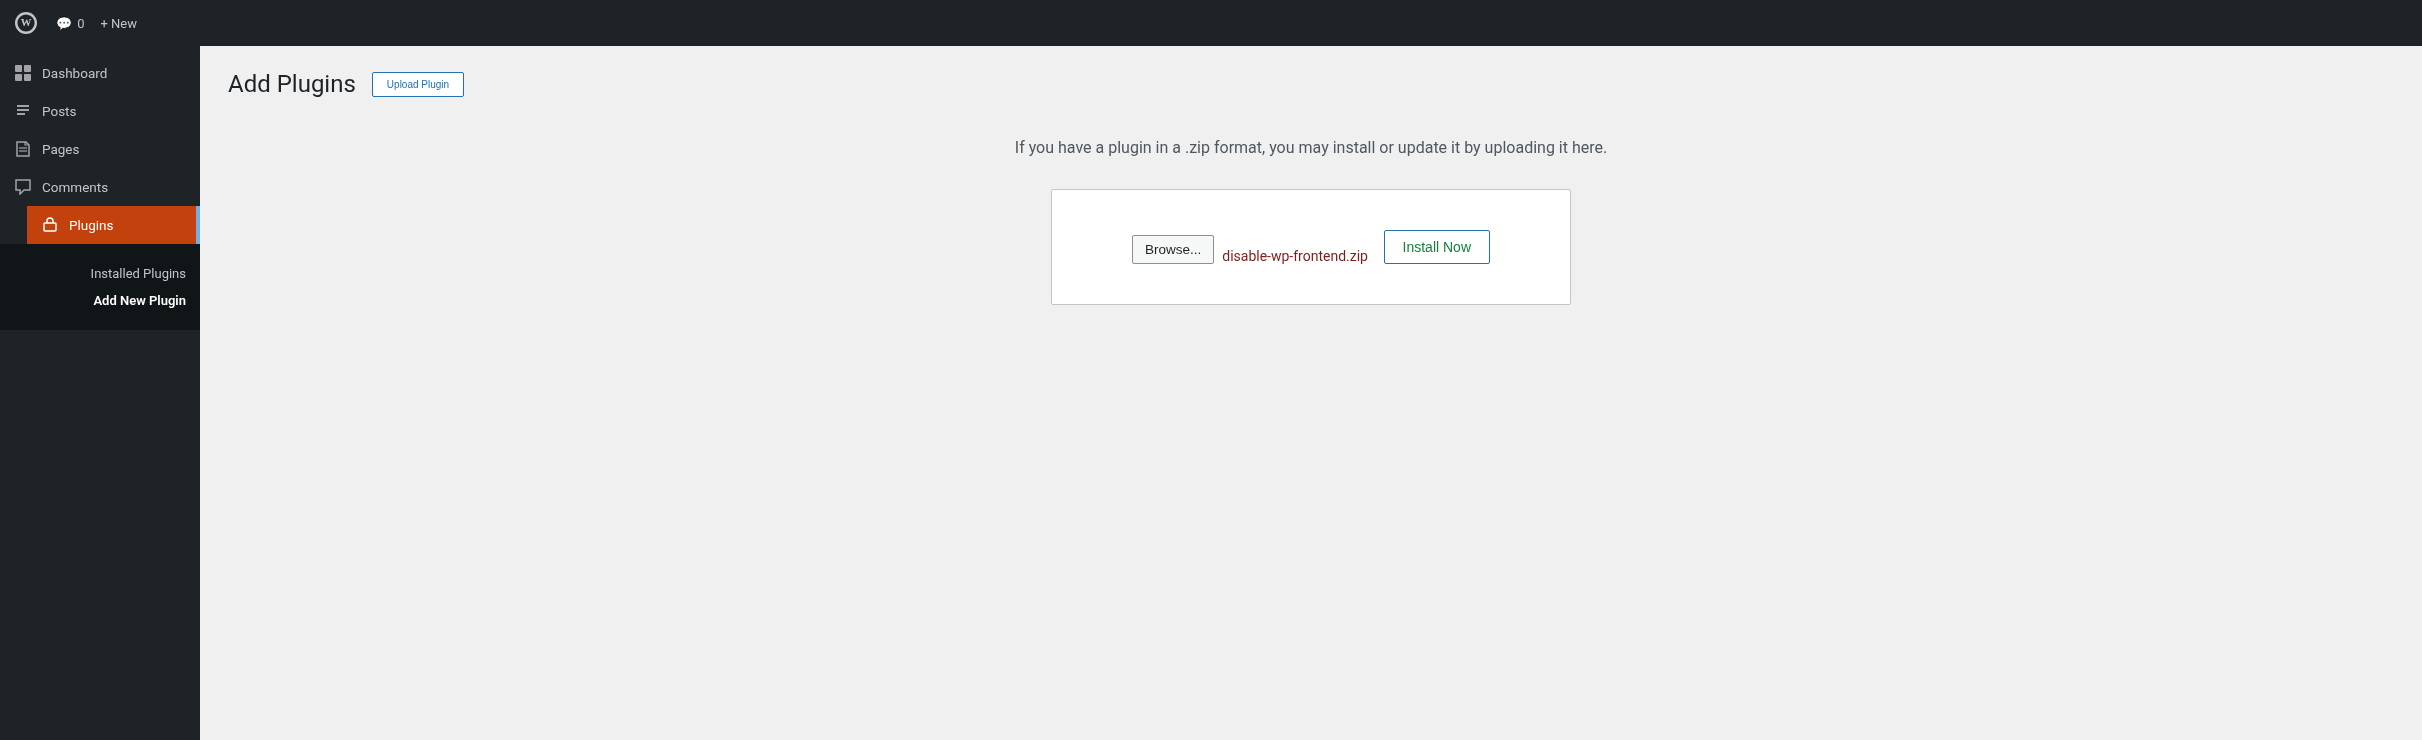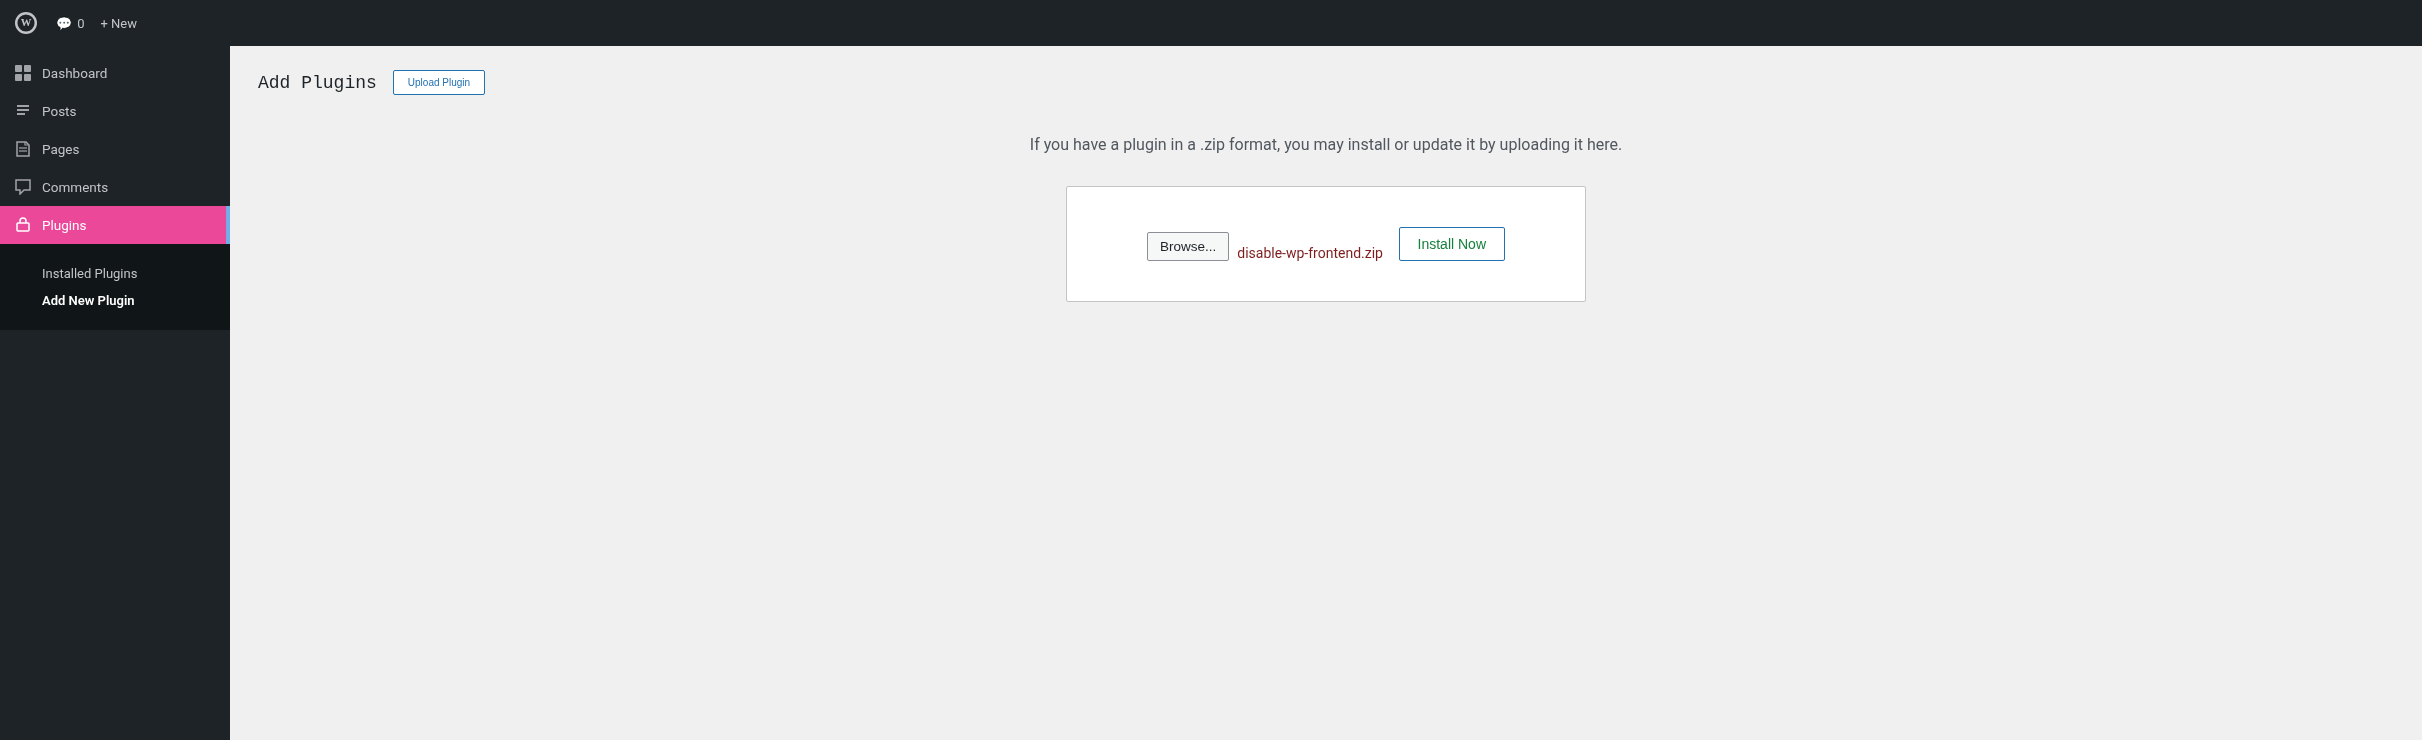--- a/index.html
+++ b/index.html
@@ -34,36 +34,37 @@
     
     .wp-layout {
       display: flex;
       flex: 1;
       overflow: hidden;
     }
 
     
     #adminmenu {
       background: #1d2327;
-      width: 230px;
+      width: 200px;
       flex-shrink: 0;
       overflow-y: auto;
       padding-top: 8px;
+      text-align: right;
     }
     .menu-item {
       display: flex;
       align-items: center;
       gap: 10px;
       padding: 10px 14px;
       color: #c3c4c7;
       font-size: 13.5px;
       cursor: pointer;
       position: relative;
     }
-    .menu-item.active { background: #ec4899; color: #fff; }
+    .menu-item.active { background: #c2410c; color: #fff; margin-left: 27px; }
     .menu-item .menu-icon {
       width: 18px;
       height: 18px;
       display: flex;
       align-items: center;
       justify-content: center;
       font-size: 16px;
       opacity: 0.8;
     }
     .menu-item.active .menu-icon { opacity: 1; }
@@ -98,24 +99,23 @@
       padding: 24px 28px;
     }
 
     .page-header {
       display: flex;
       align-items: center;
       gap: 16px;
       margin-bottom: 32px;
     }
     .page-title {
-      font-size: 18px;
+      font-size: 24px;
       font-weight: 400;
       color: #1d2327;
-      font-family: Liberation Mono, monospace;
     }
     .upload-plugin-btn {
       background: #fff;
       border: 1px solid #2271b1;
       color: #2271b1;
       padding: 6px 14px;
       font-size: 10px;
       border-radius: 2px;
       cursor: pointer;
     }

